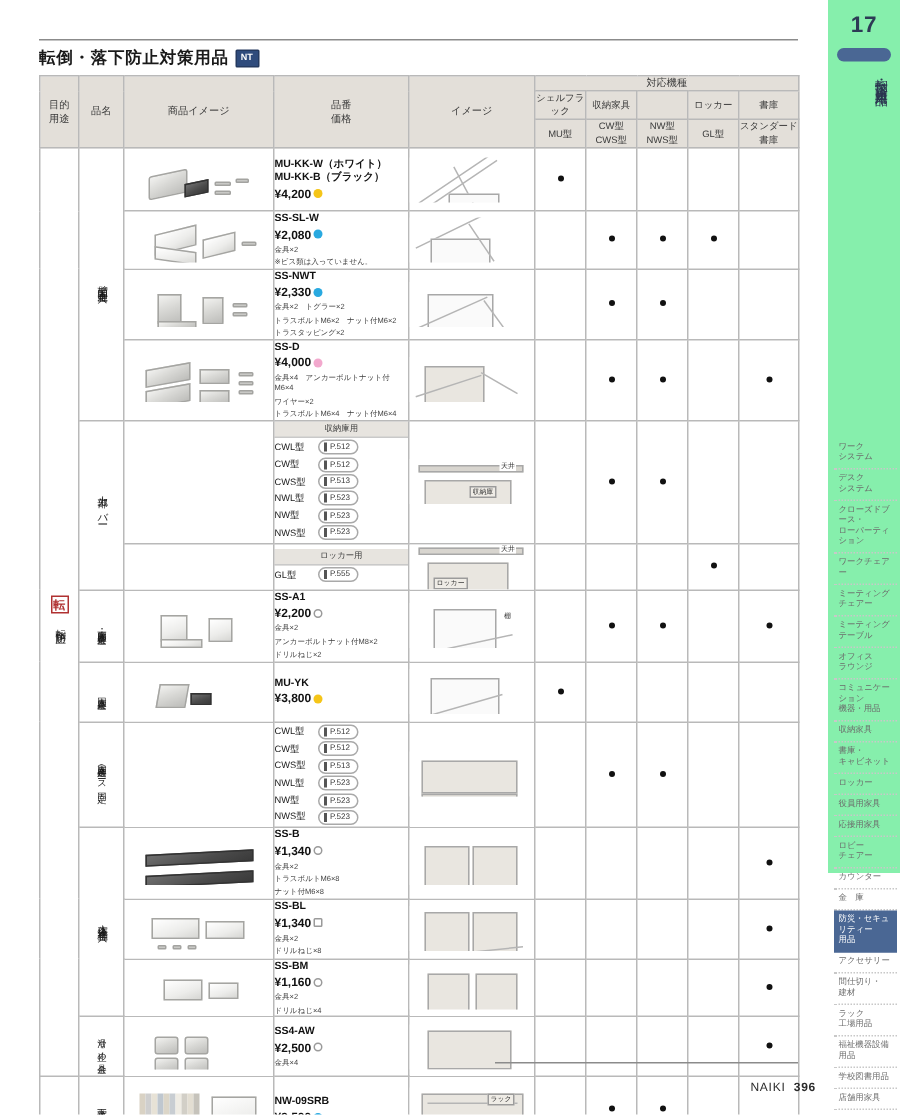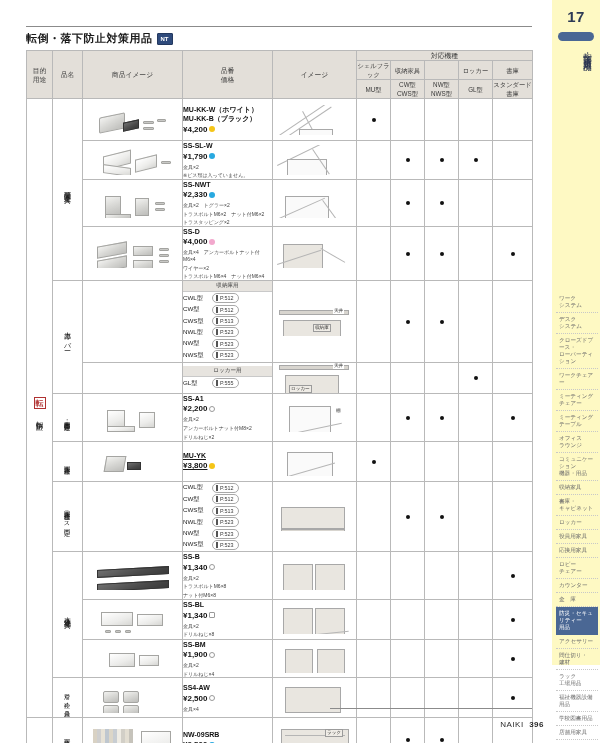--- a/index.html
+++ b/index.html
@@ -8,22 +8,22 @@
     width: 600px; height: 743px;
     background: #ffffff;
     font-family: "Liberation Sans", "DejaVu Sans", sans-serif;
     color: #1a1a1a;
     overflow: hidden;
   }
   .page { position: relative; width: 600px; height: 743px; background:#fff; }
 
   
   .rail {
-    position: absolute; right: 0; top: 0; width: 48px; height: 665px;
-    background: #fef9c3;
+    position: absolute; right: 0; top: 0; width: 48px; height: 582px;
+    background: #86efac;
   }
   .rail-pageno {
     position: absolute; top: 8px; left: 0; width: 48px;
     text-align: center; font-size: 15px; font-weight: bold; color: #2d3a55;
     letter-spacing: .5px;
   }
   .rail-tab {
     position: absolute; top: 32px; left: 6px; width: 36px; height: 9px;
     background: #4a6794; border-radius: 5px;
   }
@@ -261,21 +261,21 @@
             <div class="prodimg" style="width:100%;height:100%;min-height:30px;">
               <div class="metal wh" style="left:20px;top:8px;width:28px;height:14px;transform:skewY(-14deg);"></div>
               <div class="metal wh" style="left:20px;top:21px;width:28px;height:9px;transform:skewY(8deg);"></div>
               <div class="metal wh" style="left:52px;top:12px;width:22px;height:13px;transform:skewY(-14deg);"></div>
               <div class="screw" style="left:78px;top:16px;width:10px;height:3px;"></div>
             </div>
           </td>
           <td class="pinfo">
             <div class="pcode">SS-SL-W</div>
             <div class="pprice">
-              <span>¥1,790</span>
+              <span>¥2,080</span>
               <span class="dot-mk" style="background: rgb(41, 169, 224);"></span>
             </div>
             <div class="pspec">金具×2</div>
             <div class="pspec">※ビス類は入っていません。</div>
           </td>
           <td class="imgcell">
             <div class="imgcell" style="width:100%;height:100%;min-height:30px;position:relative;">
               <div class="ln" style="left:4px;top:20px;width:54px;transform:rotate(-26deg);"></div>
               <div class="blk" style="left:14px;top:14px;width:40px;height:18px;"></div>
               <div class="ln" style="left:40px;top:4px;width:30px;transform:rotate(56deg);"></div>
@@ -472,21 +472,21 @@
               <div class="ln" style="left:6px;top:34px;width:64px;transform:rotate(-12deg);"></div>
               <div class="tag" style="left:62px;top:6px;">棚</div>
             </div>
           </td>
           <td class="mark"></td>
           <td class="mark"><span></span></td>
           <td class="mark"><span></span></td>
           <td class="mark"></td>
           <td class="mark"><span></span></td>
         </tr>
-        <tr style="height: 40px; text-decoration: underline;">
+        <tr style="height: 40px;">
           <td class="vcell" rowspan="1"><div class="vtxt sm">床固定金具</div></td>
           <td class="imgcell">
             <div class="prodimg" style="width:100%;height:100%;min-height:30px;">
               <div class="metal" style="left:22px;top:10px;width:20px;height:16px;transform:skewX(-10deg);"></div>
               <div class="metal dk" style="left:44px;top:16px;width:14px;height:8px;"></div>
             </div>
           </td>
           <td class="pinfo">
             <div class="pcode">MU-YK</div>
             <div class="pprice">
@@ -632,21 +632,21 @@
         <tr style="height: 38px;">
           <td class="imgcell">
             <div class="prodimg" style="width:100%;height:100%;min-height:30px;">
               <div class="metal wh" style="left:26px;top:10px;width:26px;height:14px;"></div>
               <div class="metal wh" style="left:56px;top:12px;width:20px;height:11px;"></div>
             </div>
           </td>
           <td class="pinfo">
             <div class="pcode">SS-BM</div>
             <div class="pprice">
-              <span>¥1,900</span>
+              <span>¥1,160</span>
               <span class="dot-mk ring"></span>
             </div>
             <div class="pspec">金具×2</div>
             <div class="pspec">ドリルねじ×4</div>
           </td>
           <td class="imgcell">
             <div class="imgcell" style="width:100%;height:100%;min-height:30px;position:relative;">
               <div class="blk fill" style="left:12px;top:6px;width:28px;height:26px;"></div>
               <div class="blk fill" style="left:44px;top:6px;width:28px;height:26px;"></div>
             </div>

